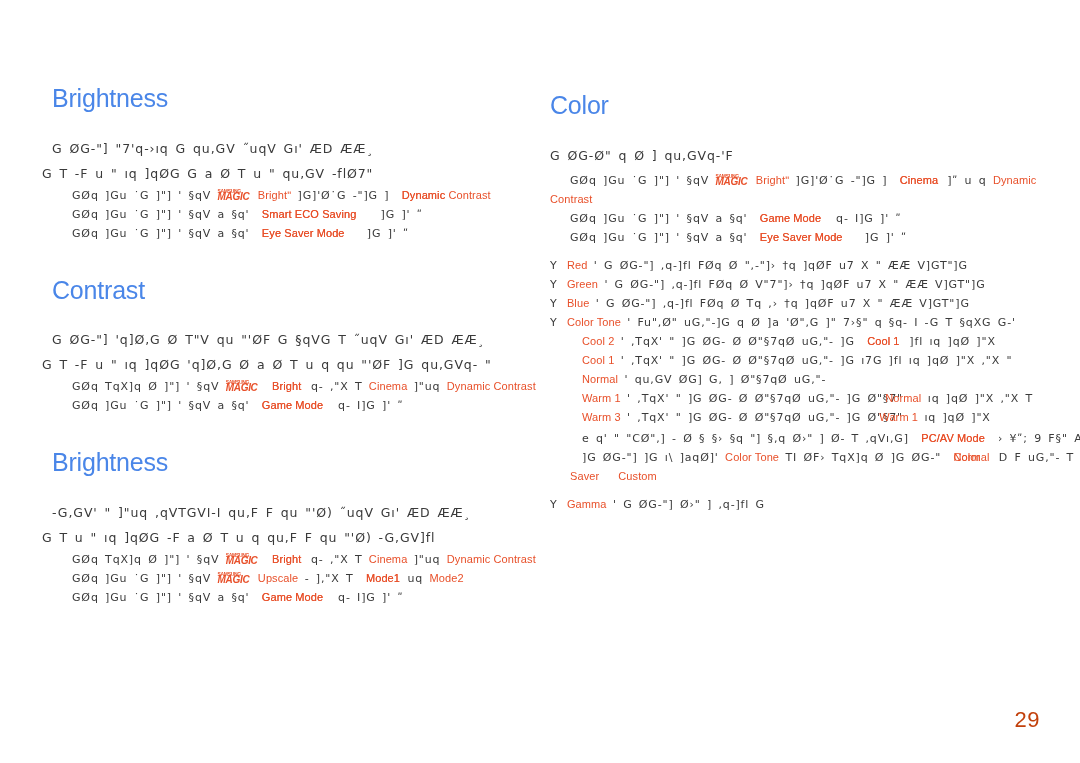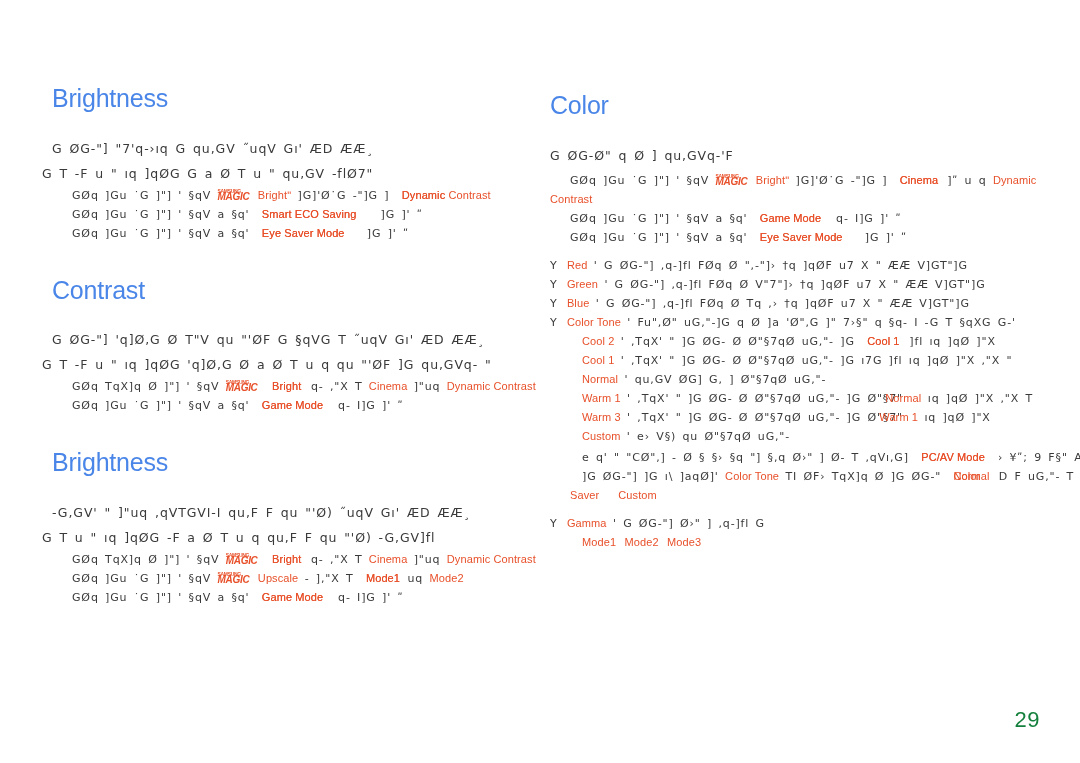--- a/index.html
+++ b/index.html
@@ -124,21 +124,21 @@
     font-family: "DejaVu Sans", sans-serif;
     font-size: 11px;
     margin-right: 3px;
   }
 
   
   .page-num {
     position: absolute;
     right: 40px;
     bottom: 30px;
-    color: #15803d;
+    color: #c2410c;
     font-size: 22px;
     font-family: "Liberation Sans", sans-serif;
     letter-spacing: 0.5px;
   }
 
   .clip { overflow: hidden; }
 </style>
 </head>
 <body>
 
@@ -369,24 +369,20 @@
         <span>ıq ]qØ   ]"X ,"X T</span>
       </div>
 
       <div class="row ind2">
         <span class="rt b">Warm 3</span>
         <span>' ,TqX'   " ]G ØG- Ø Ø"§7qØ   uG,"- ]G Ø"§7"</span>
         <span class="rt b" style="margin-left:-30px;">Warm 1</span>
         <span>ıq ]qØ   ]"X</span>
       </div>
 
-      <div class="row ind2">
-        <span class="rt b">Custom</span>
-        <span>' e› V§) qu   Ø"§7qØ   uG,"-</span>
-      </div>
 
       <div class="row ind2" style="margin-top:2px;">
         <span>e q'     " "CØ",]  - Ø § §› §q "] §,q Ø›" ]   Ø- T ,qVı,G]</span>
         <span class="ovl">
           <span class="under">PC/AV Mode</span>
           <span class="rt b a">PC/AV Mode</span>
           <span class="rt b b">PC/AV Mode</span>
         </span>
         <span>› ¥ʺ; 9   F§" A</span>
       </div>
@@ -408,24 +404,19 @@
         &nbsp;
         <span class="rt b">Custom</span>
       </div>
 
       <div class="row ind0" style="margin-top:9px;">
         <span class="bullet">Y</span>
         <span class="rt b">Gamma</span>
         <span>'   G ØG-"]     Ø›" ]    ,q-]fl   G</span>
       </div>
 
-      <div class="row ind2">
-        <span class="rt b">Mode1</span>
-        <span class="rt b" style="margin-left:2px;">Mode2</span>
-        <span class="rt b" style="margin-left:2px;">Mode3</span>
-      </div>
 
     </div>
   </div>
 
   <div class="page-num">29</div>
 
 </div>
 
 </body></html>

